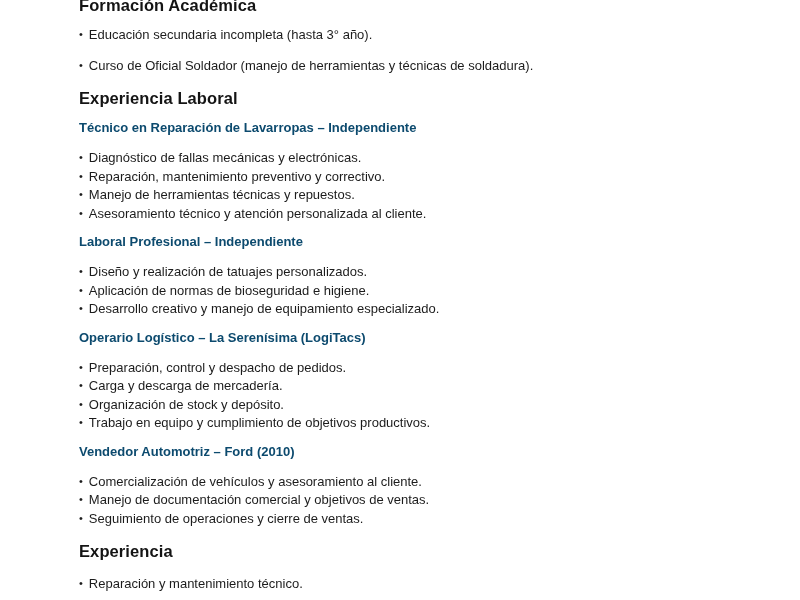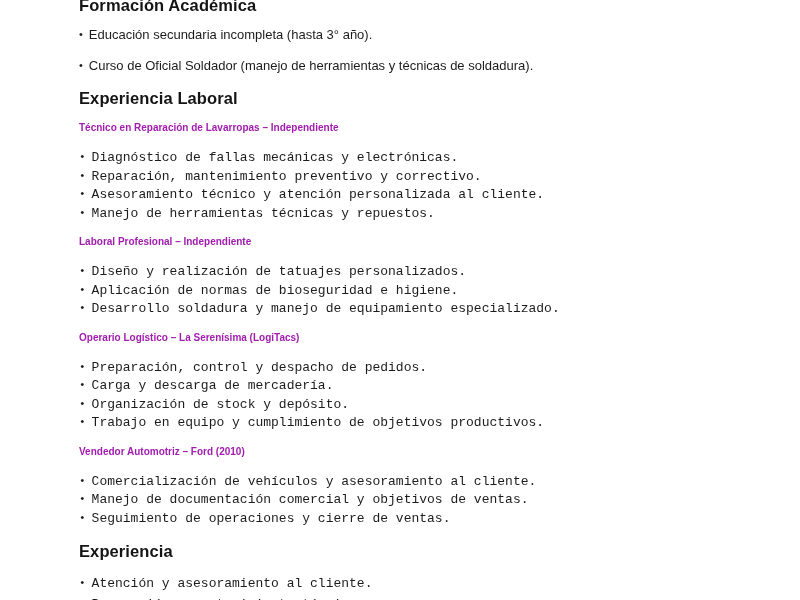--- a/index.html
+++ b/index.html
@@ -27,34 +27,33 @@
     font-weight: bold;
     line-height: 20px;
     color: #141414;
     margin: 14px 0 10px 0;
     letter-spacing: 0.1px;
   }
   .doc .h2:first-child {
     margin-top: 0;
   }
   .h3 {
-    font-size: 10px;
+    font-size: 13px;
     font-weight: bold;
     line-height: 16px;
-    color: #a21caf;
+    color: #0c4a6e;
     margin: 12px 0 5px 0;
   }
   .para-bullet {
     font-size: 13px;
     line-height: 18px;
     margin: 0 0 12px 0;
   }
   .bullet-list {
     margin: 12px 0 0 0;
-    font-family: Liberation Mono, monospace;
   }
   .bullet-line {
     font-size: 13px;
     line-height: 18px;
     white-space: nowrap;
   }
   .dot {
     display: inline-block;
     margin-right: 6px;
     font-size: 11px;
@@ -71,48 +70,47 @@
 
     <div class="para-bullet"><span class="dot">•</span><span>Educación secundaria incompleta (hasta 3° año).</span></div>
     <div class="para-bullet"><span class="dot">•</span><span>Curso de Oficial Soldador (manejo de herramientas y técnicas de soldadura).</span></div>
 
     <div class="h2">Experiencia Laboral</div>
 
     <div class="h3">Técnico en Reparación de Lavarropas – Independiente</div>
     <div class="bullet-list">
       <div class="bullet-line"><span class="dot">•</span><span>Diagnóstico de fallas mecánicas y electrónicas.</span></div>
       <div class="bullet-line"><span class="dot">•</span><span>Reparación, mantenimiento preventivo y correctivo.</span></div>
+      <div class="bullet-line"><span class="dot">•</span><span>Manejo de herramientas técnicas y repuestos.</span></div>
       <div class="bullet-line"><span class="dot">•</span><span>Asesoramiento técnico y atención personalizada al cliente.</span></div>
-      <div class="bullet-line"><span class="dot">•</span><span>Manejo de herramientas técnicas y repuestos.</span></div>
     </div>
 
     <div class="h3">Laboral Profesional – Independiente</div>
     <div class="bullet-list">
       <div class="bullet-line"><span class="dot">•</span><span>Diseño y realización de tatuajes personalizados.</span></div>
       <div class="bullet-line"><span class="dot">•</span><span>Aplicación de normas de bioseguridad e higiene.</span></div>
-      <div class="bullet-line"><span class="dot">•</span><span>Desarrollo soldadura y manejo de equipamiento especializado.</span></div>
+      <div class="bullet-line"><span class="dot">•</span><span>Desarrollo creativo y manejo de equipamiento especializado.</span></div>
     </div>
 
     <div class="h3">Operario Logístico – La Serenísima (LogiTacs)</div>
     <div class="bullet-list">
       <div class="bullet-line"><span class="dot">•</span><span>Preparación, control y despacho de pedidos.</span></div>
       <div class="bullet-line"><span class="dot">•</span><span>Carga y descarga de mercadería.</span></div>
       <div class="bullet-line"><span class="dot">•</span><span>Organización de stock y depósito.</span></div>
       <div class="bullet-line"><span class="dot">•</span><span>Trabajo en equipo y cumplimiento de objetivos productivos.</span></div>
     </div>
 
     <div class="h3">Vendedor Automotriz – Ford (2010)</div>
     <div class="bullet-list">
       <div class="bullet-line"><span class="dot">•</span><span>Comercialización de vehículos y asesoramiento al cliente.</span></div>
       <div class="bullet-line"><span class="dot">•</span><span>Manejo de documentación comercial y objetivos de ventas.</span></div>
       <div class="bullet-line"><span class="dot">•</span><span>Seguimiento de operaciones y cierre de ventas.</span></div>
     </div>
 
     <div class="h2">Experiencia</div>
 
     <div class="bullet-list">
-      <div class="bullet-line" style="line-height:20px"><span class="dot">•</span><span>Atención y asesoramiento al cliente.</span></div>
       <div class="bullet-line" style="line-height:20px"><span class="dot">•</span><span>Reparación y mantenimiento técnico.</span></div>
 
     </div>
 
   </div>
 </div>
 
 </body></html>

